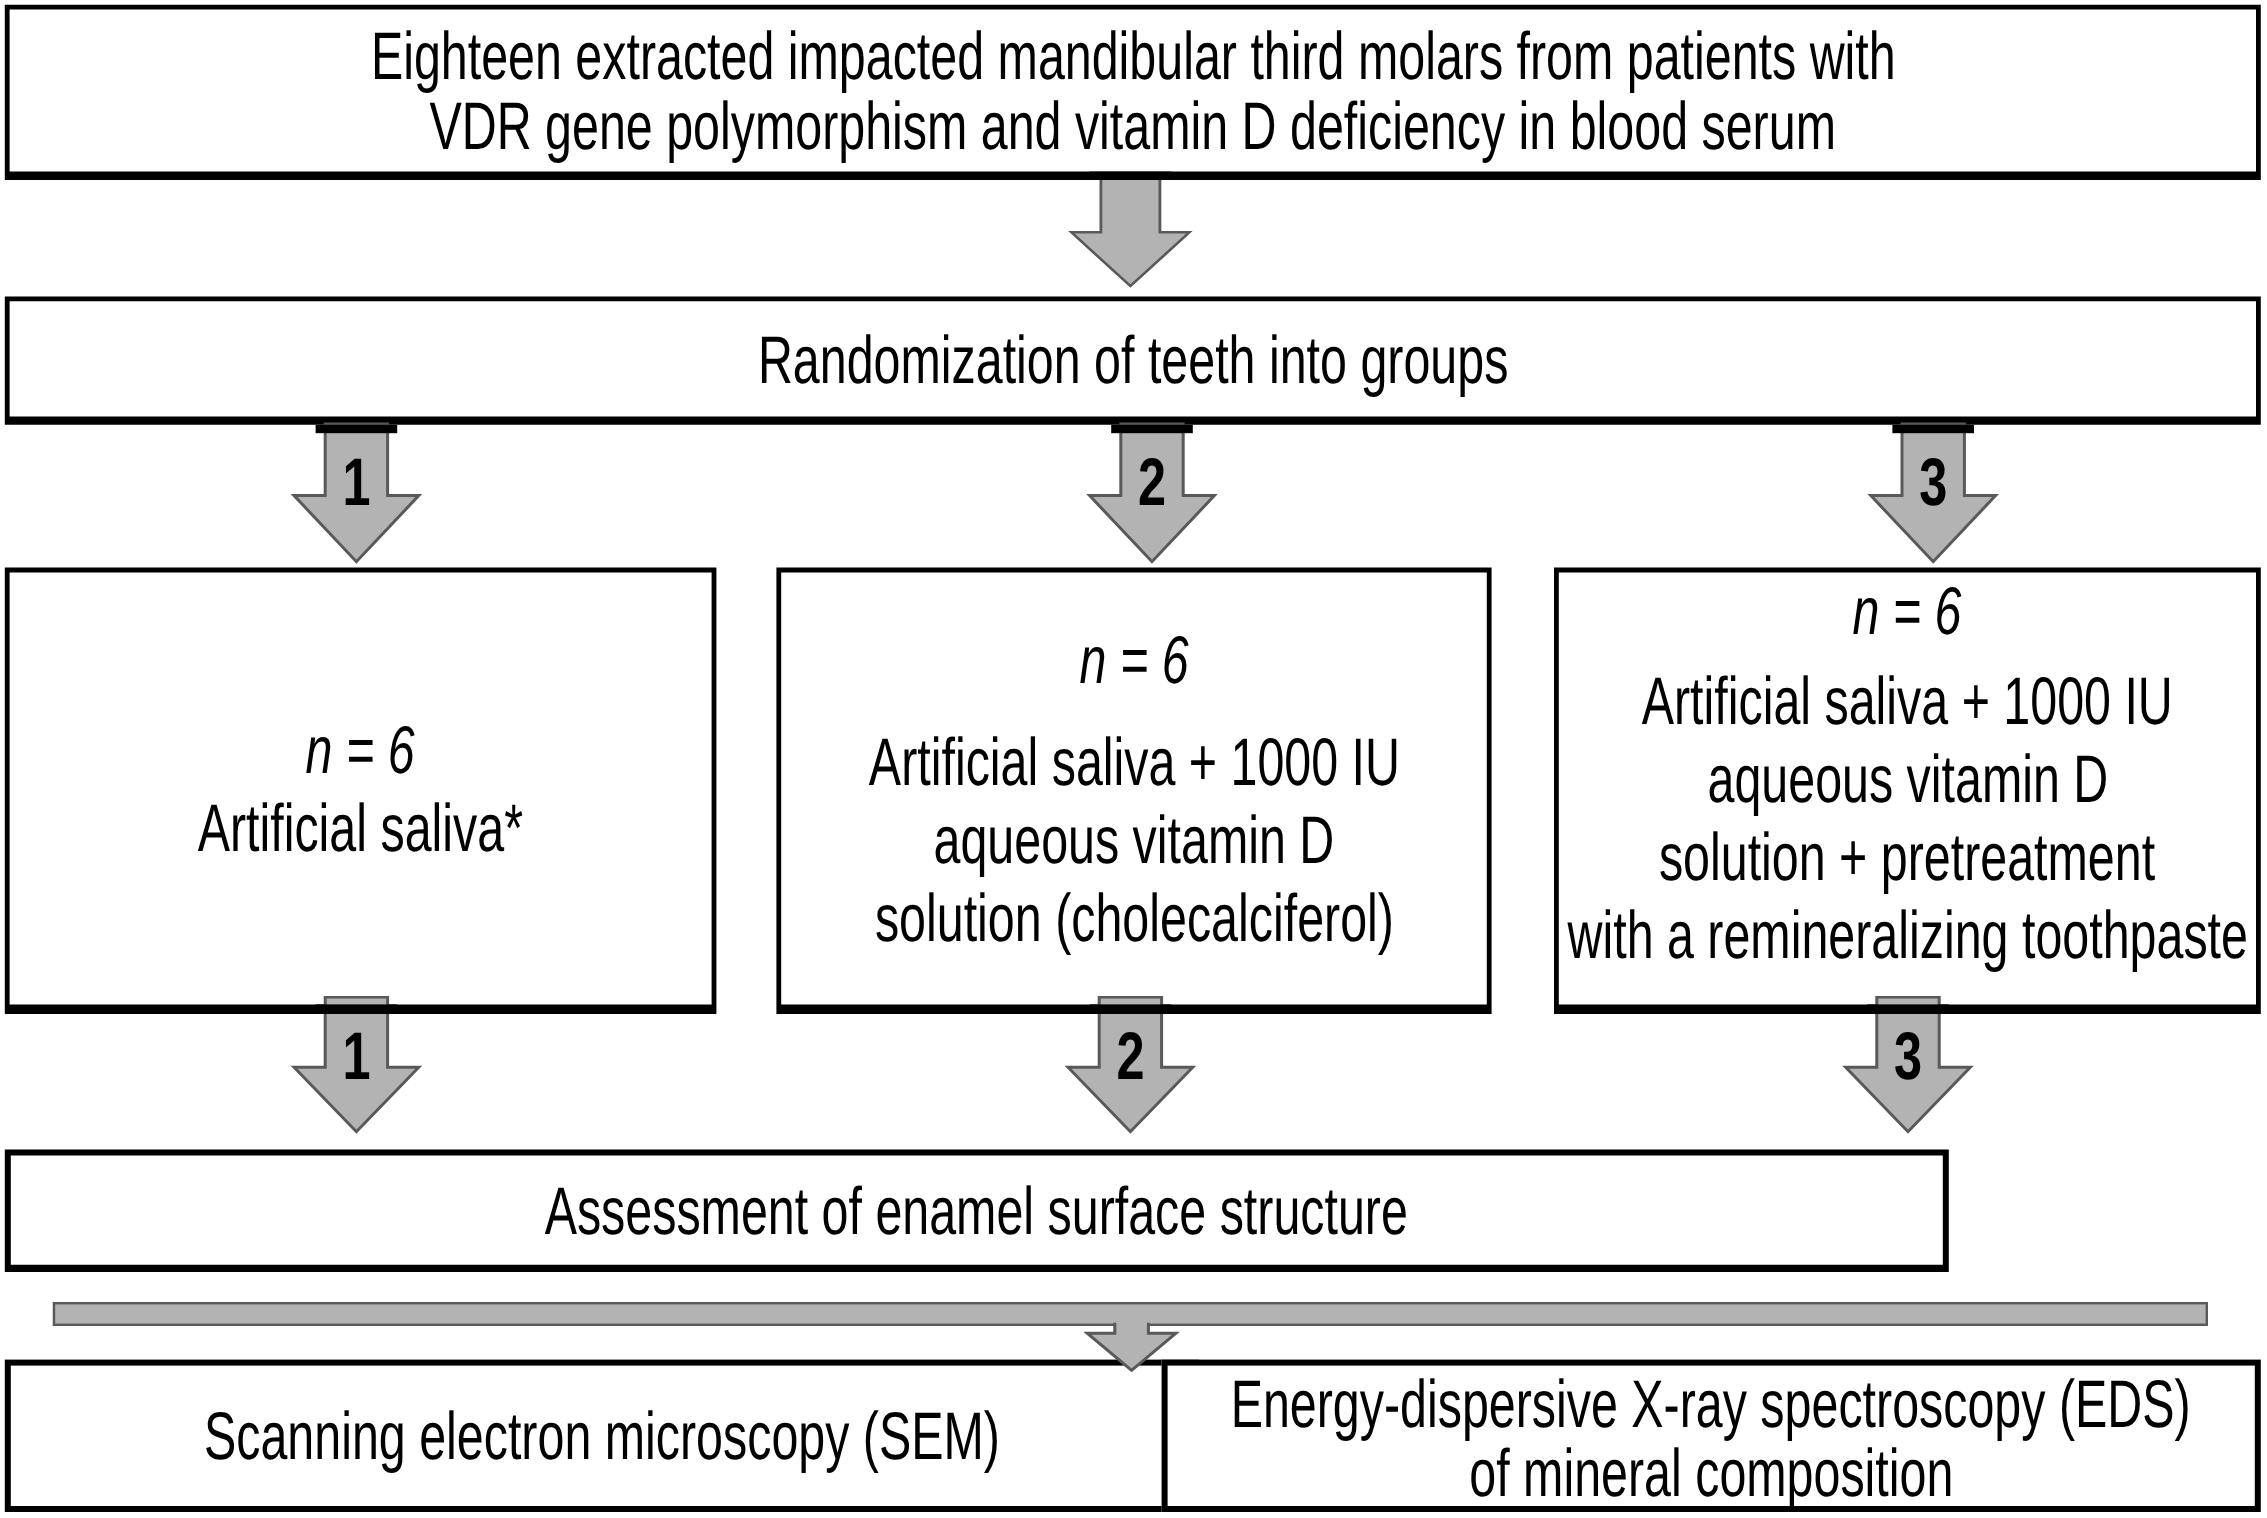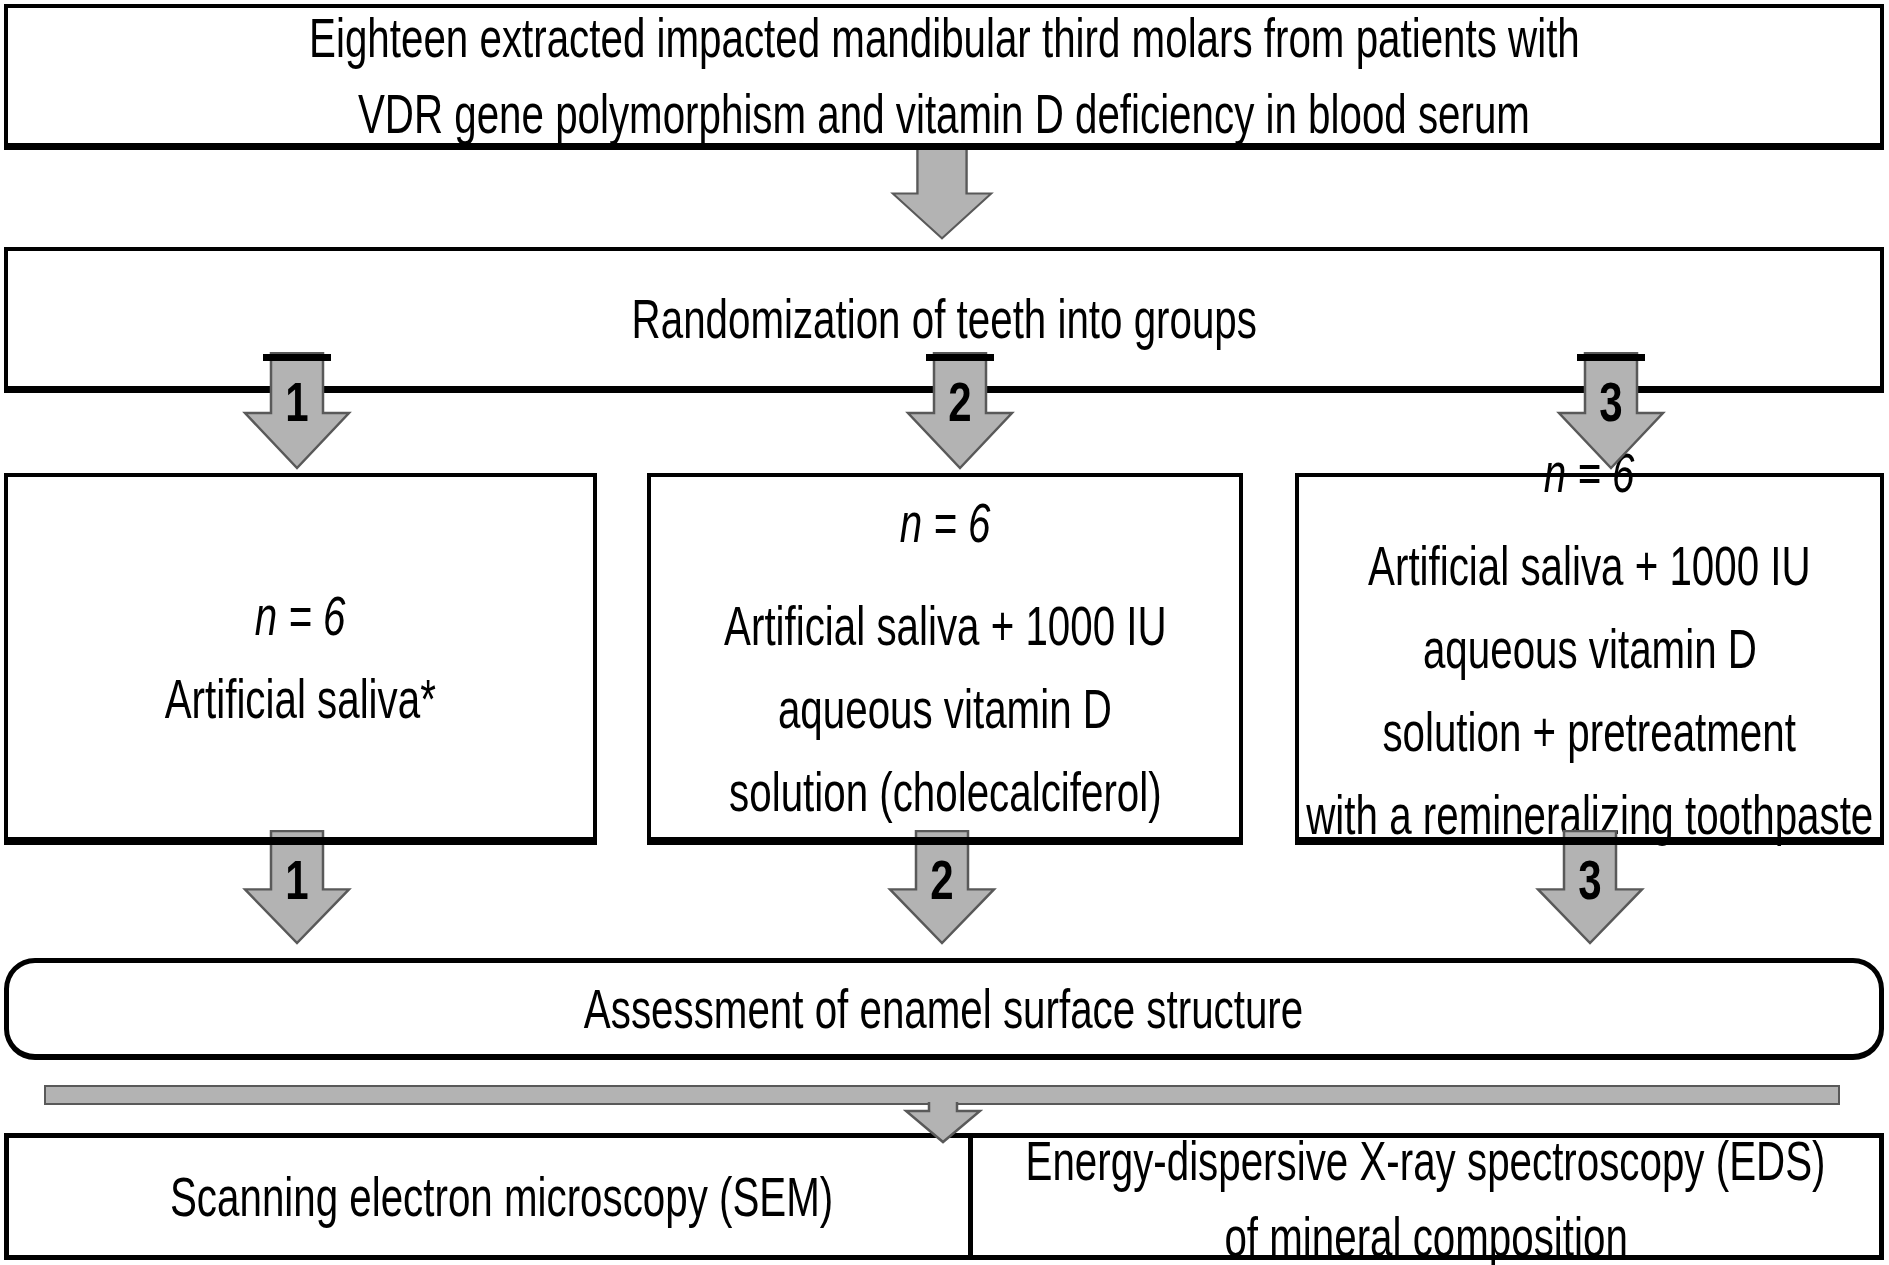--- a/index.html
+++ b/index.html
@@ -14,40 +14,39 @@
   }
   .box {
     position: absolute;
     box-sizing: border-box;
     background: #ffffff;
     border: 4px solid #000000;
     display: flex;
     flex-direction: column;
     align-items: center;
     justify-content: center;
-    gap: 18px;
   }
   .t {
     white-space: nowrap;
     transform: scaleX(0.72);
     font-size: 56px;
     line-height: 65px;
     flex: 0 0 auto;
   }
   .top-box    { left: 4px;   top: 4px;    width: 1880px; height: 146px; border-bottom-width: 7px; }
   .top-box .t { line-height: 58px; }
-  .rand-box   { left: 4px;   top: 247px;  width: 1880px; height: 146px; border-bottom-width: 7px; }
+  .rand-box   { left: 4px;   top: 247px;  width: 1880px; height: 107px; border-bottom-width: 7px; }
   .group-box  { top: 473px;  height: 372px; border-bottom-width: 8px; }
   .group-box-1 { left: 4px;    width: 593px; }
   .group-box-2 { left: 647px;  width: 596px; }
   .group-box-3 { left: 1295px; width: 589px; padding-bottom: 28px; }
   .n-line { font-style: italic; }
   .group-box-2 .n-line { margin-bottom: 20px; }
   .group-box-3 .n-line { margin-bottom: 10px; }
-  .assess-box { left: 4px; top: 958px; width: 1880px; height: 102px; border-width: 5px; border-bottom-width: 6px; border-radius: 31px; }
+  .assess-box { left: 4px; top: 958px; width: 1620px; height: 102px; border-width: 5px; border-bottom-width: 6px; }
   .method-box { top: 1133px; height: 127px; border-width: 5px; }
   .method-box-left  { left: 4px;   width: 995px; }
   .method-box-right { left: 968px; width: 916px; padding-top: 4px; }
   .method-box-right .t { line-height: 58px; }
 
   .arrow-wrap { position: absolute; }
   .arrow-wrap svg { position: absolute; left: 0; top: 0; }
   .arrow-shape { stroke: #595959; stroke-width: 2.5; stroke-linejoin: miter; }
   .arrow-num {
     position: absolute;

